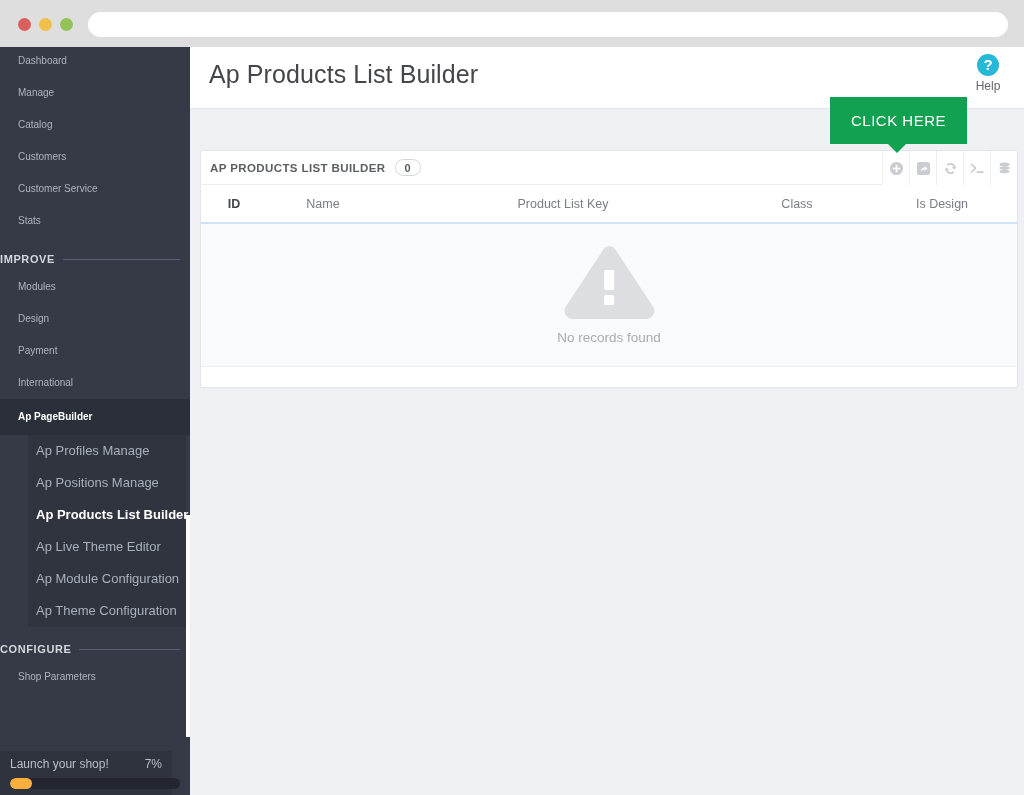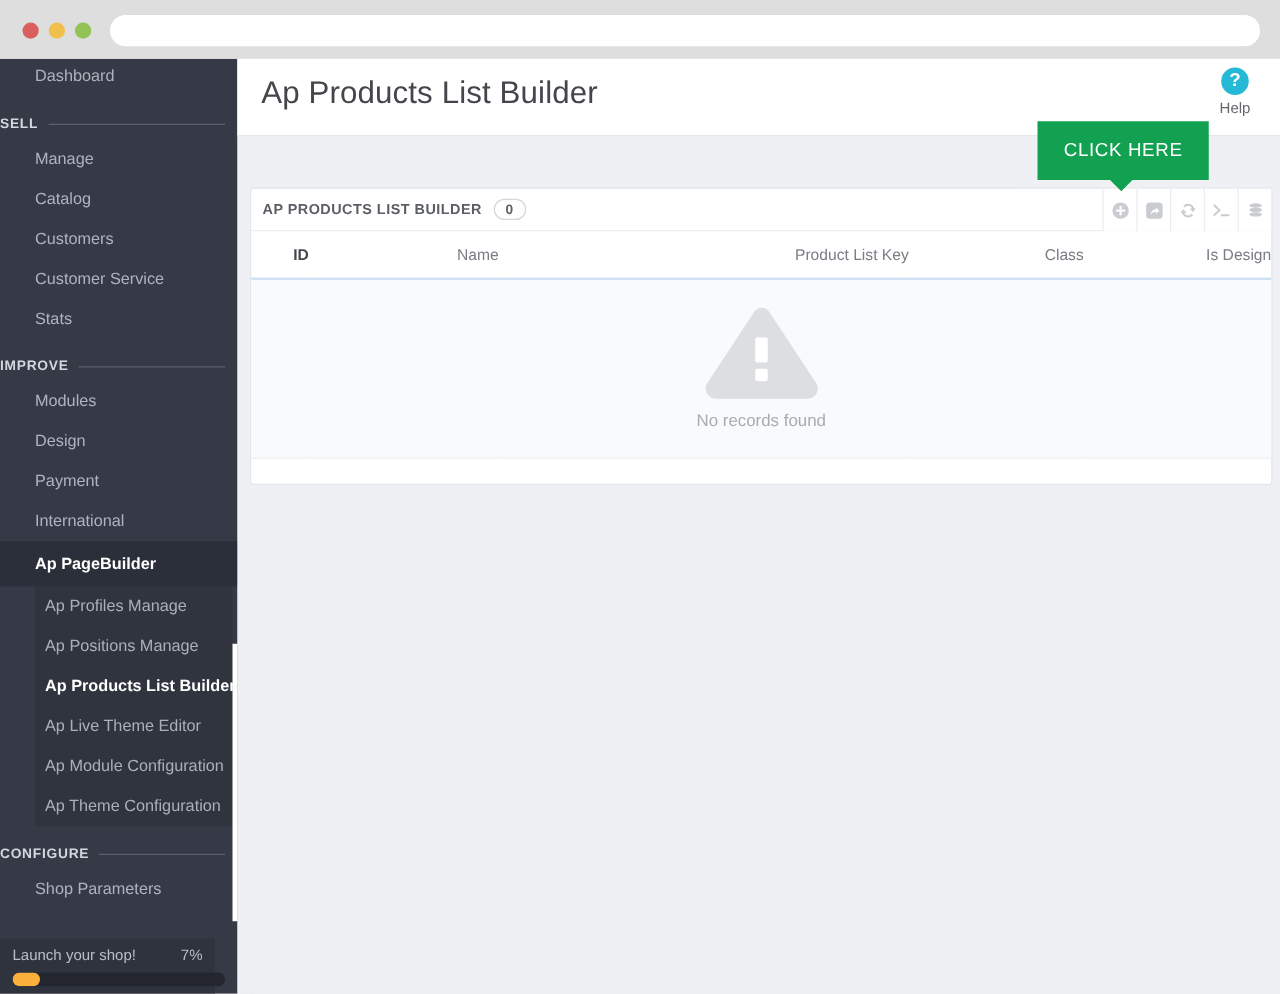--- a/index.html
+++ b/index.html
@@ -41,23 +41,23 @@
 
   
   #sidebar {
     position: absolute; left: 0; top: 0; width: 190px; height: 748px;
     background: #363a46;
     color: #a9b0bb;
     font-size: 13px;
     overflow: hidden;
   }
   .nav-link {
-    display: block; padding: 8px 0 8px 28px;
+    display: block; padding: 8px 0 8px 18px;
     color: #aeb4bf; text-decoration: none;
-    font-size: 13px; line-height: 16px;
+    font-size: 10px; line-height: 16px;
     white-space: nowrap;
   }
   .nav-link.first { padding-top: 6px; }
   .nav-section {
     display: flex; align-items: center; gap: 8px;
     padding: 16px 10px 6px 0px;
     margin-left: 0;
   }
   .nav-section .sect-label {
     font-size: 11px; font-weight: bold; letter-spacing: .6px;
@@ -184,21 +184,21 @@
     width: 27px; display: flex; align-items: center; justify-content: center;
     border-left: 1px solid #ebedf1;
     background: #ffffff; cursor: pointer;
   }
   .tool-btn svg { display: block; }
 
   
   #tbl { width: 100%; border-collapse: collapse; table-layout: fixed; }
   #tbl th {
     font-size: 12.5px; color: #7a7d84; font-weight: normal;
-    text-align: right; padding: 12px 0 11px 0;
+    text-align: center; padding: 12px 0 11px 0;
     border-bottom: 2px solid #cfe2f3;
     margin-left: 16px;
   }
   #tbl th.c-id    { width: 46px;  padding-left: 20px; color: #45474c; font-weight: bold; }
   #tbl th.c-name  { width: 152px; }
   #tbl th.c-key   { width: 328px; }
   #tbl th.c-class { width: 140px; }
   #tbl th.c-def   { width: 150px; }
   #empty-cell {
     background: #f9fafc; height: 143px; text-align: center; vertical-align: middle;
@@ -220,24 +220,20 @@
 </div>
 
 <div id="app">
 
   <nav id="sidebar">
 
     <a class="nav-link first" href="#">
       <span>Dashboard</span>
     </a>
 
-    <div class="nav-section">
-      <span class="sect-label" style="padding-left:0">SELL</span>
-      <span class="sect-rule"></span>
-    </div>
     <a class="nav-link" href="#">
       <span>Manage</span></a>
     <a class="nav-link" href="#">
       <span>Catalog</span></a>
     <a class="nav-link" href="#">
       <span>Customers</span></a>
     <a class="nav-link" href="#">
       <span>Customer Service</span></a>
     <a class="nav-link" href="#">
       <span>Stats</span></a>

